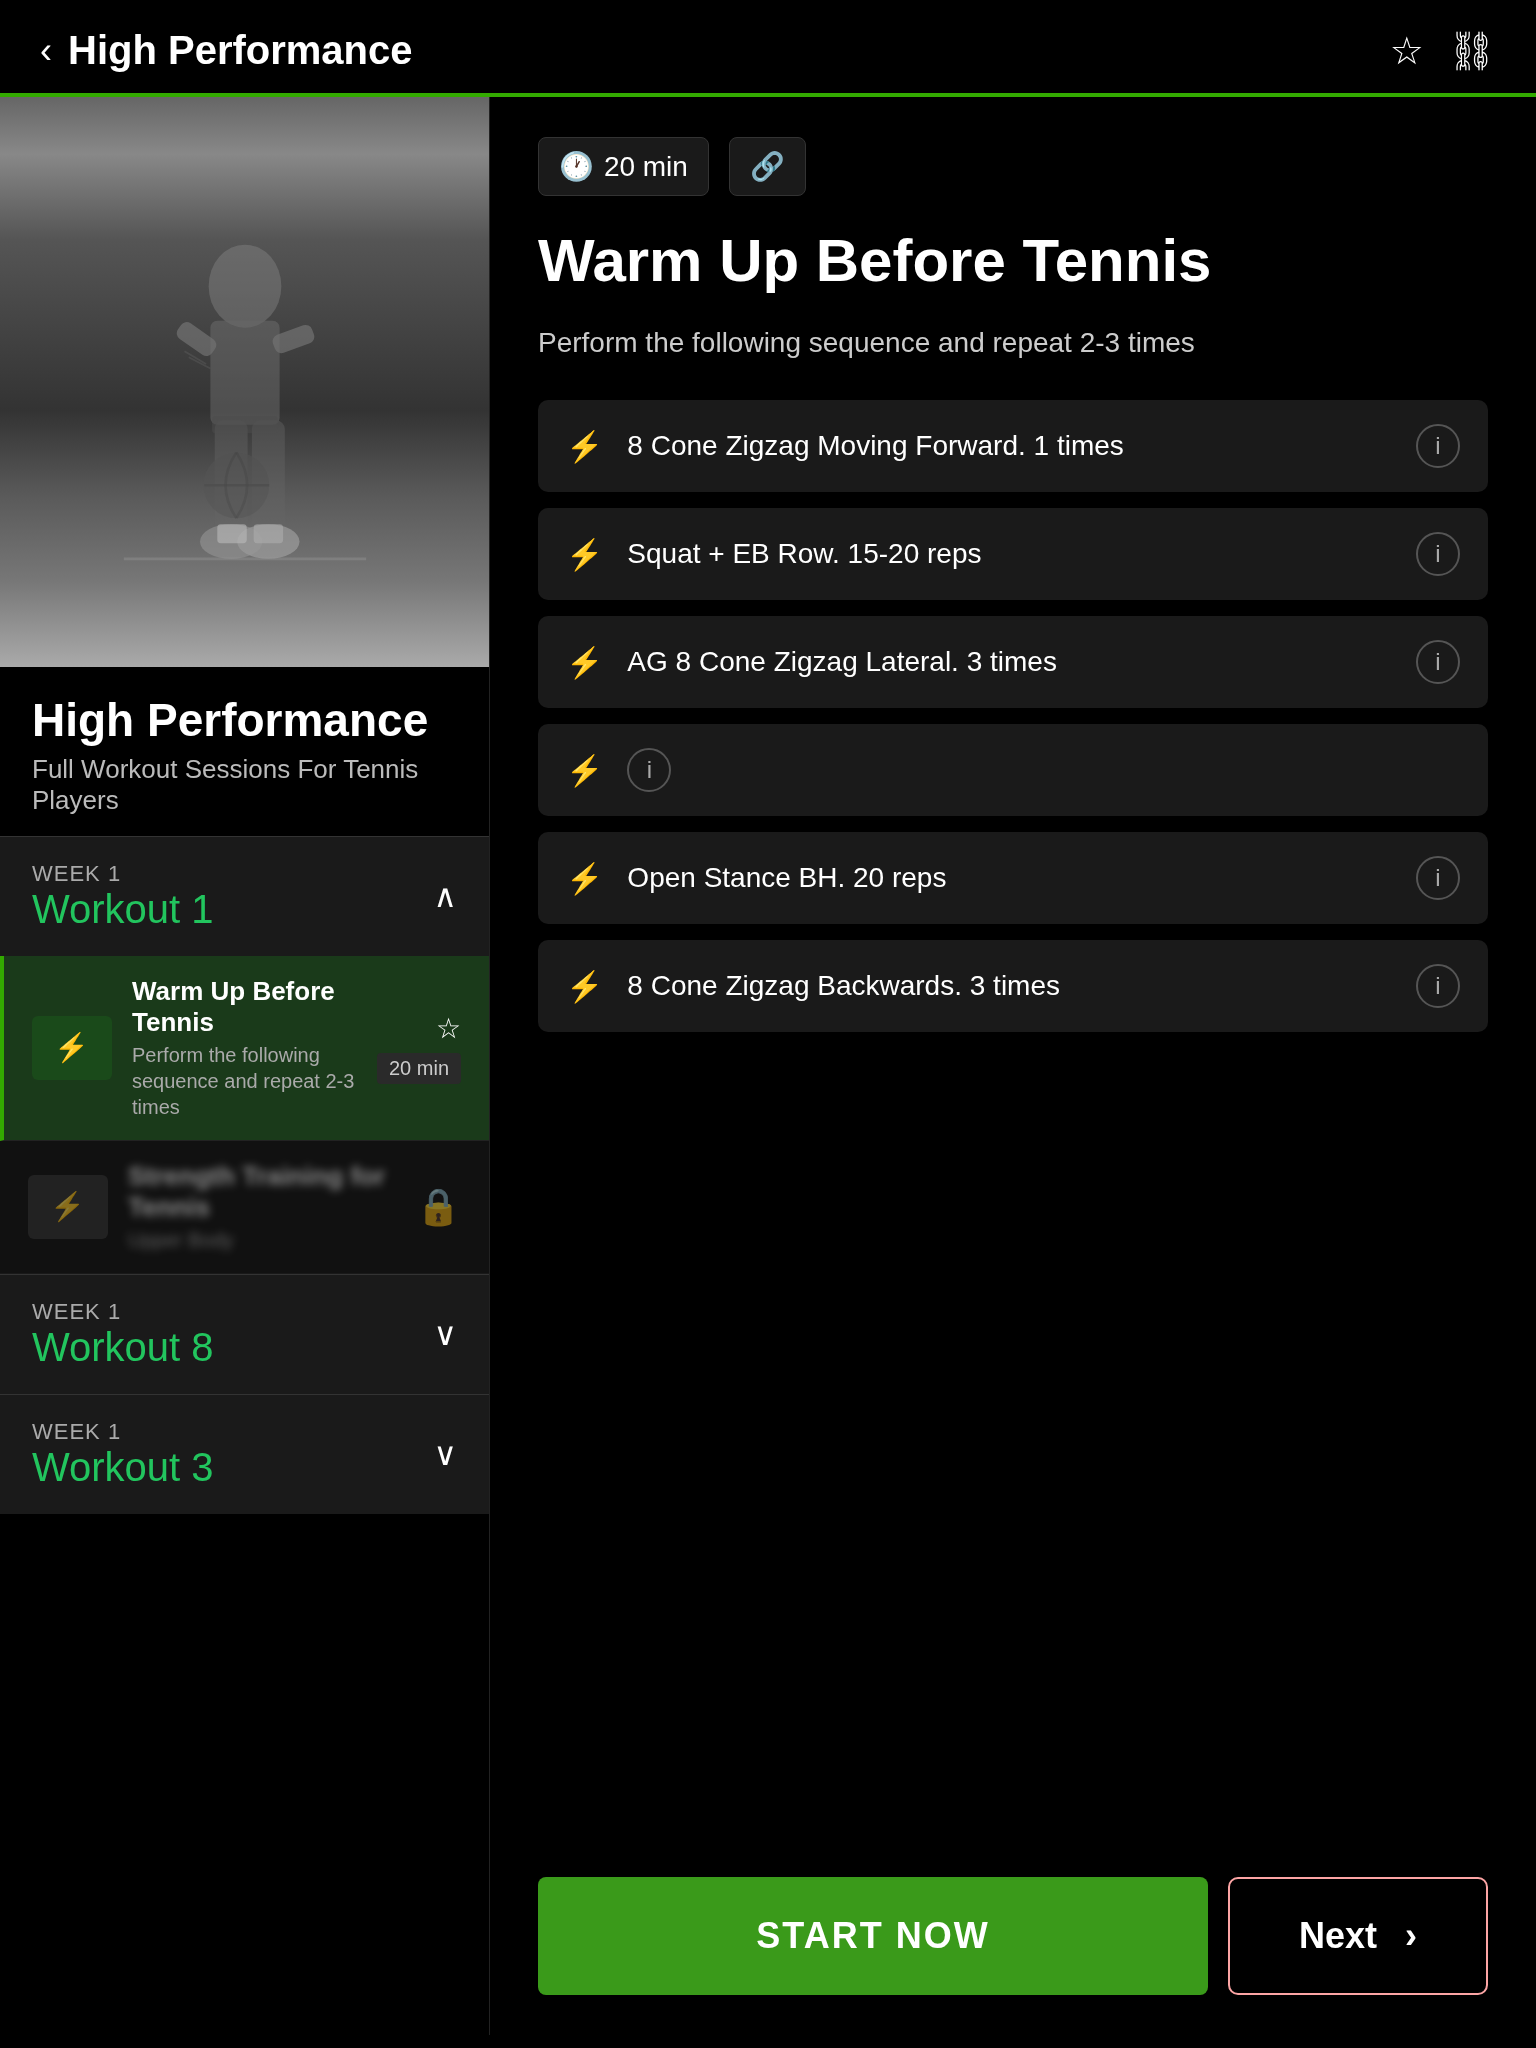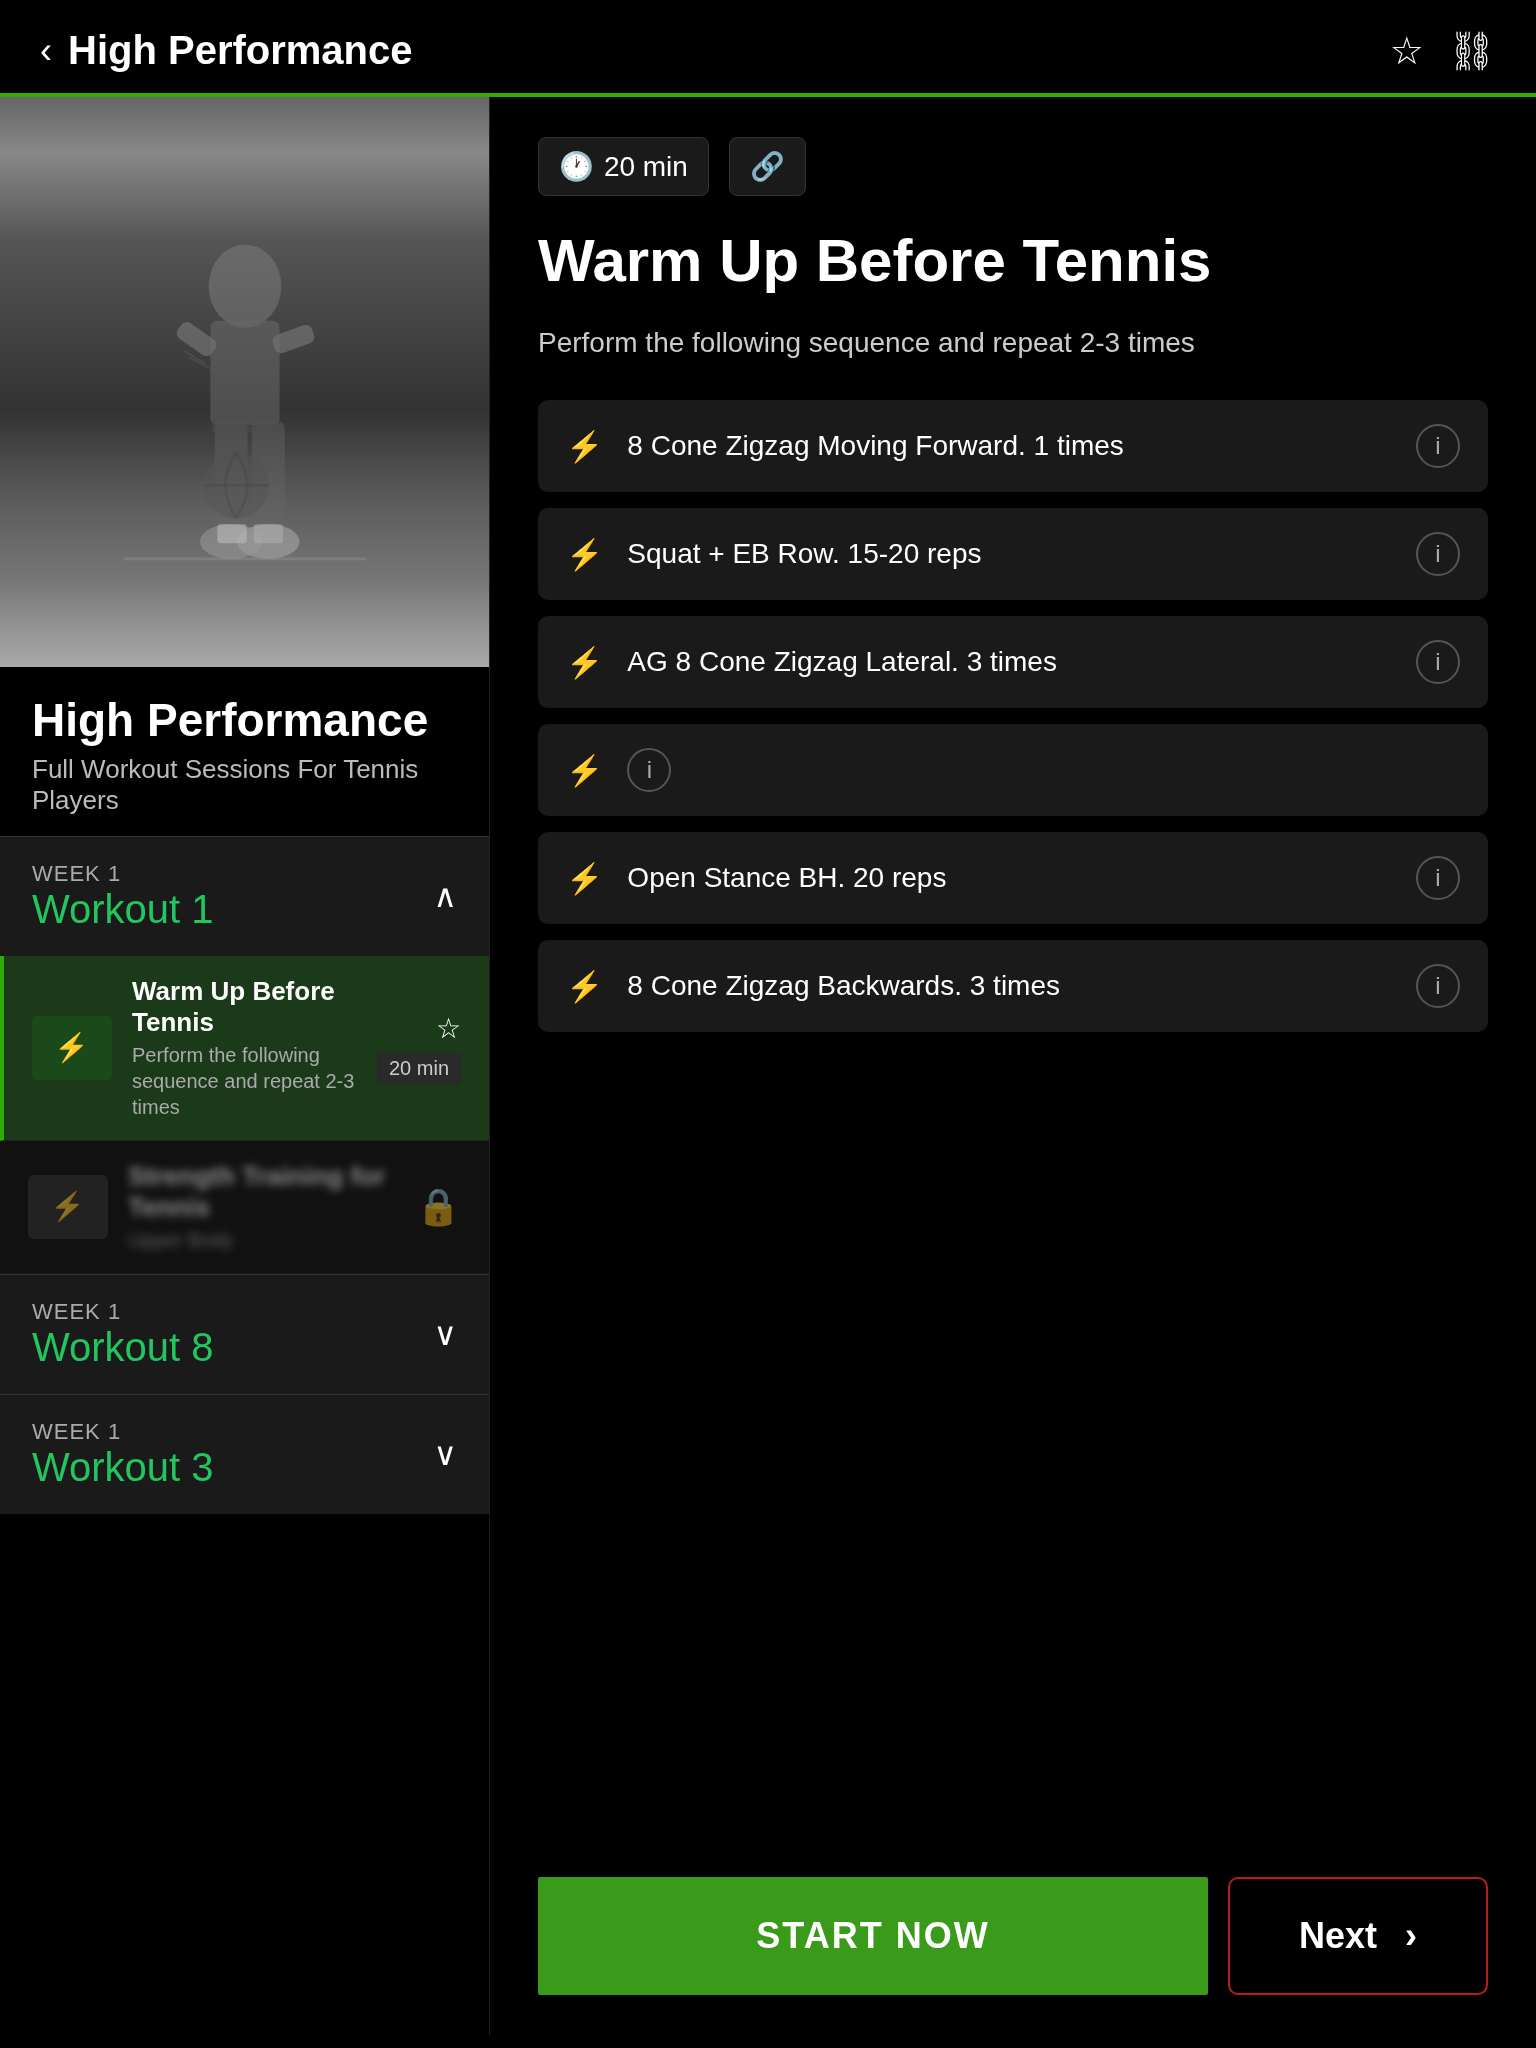--- a/index.html
+++ b/index.html
@@ -322,33 +322,33 @@
       margin-top: 32px;
       padding-top: 20px;
     }
     .start-btn {
       flex: 1;
       background: #3a9a1a;
       color: #fff;
       font-size: 36px;
       font-weight: 700;
       border: none;
-      border-radius: 2px;
+      border-radius: 8px;
       padding: 36px 0;
       cursor: pointer;
       letter-spacing: 2px;
       text-transform: uppercase;
     }
     .next-btn {
       width: 260px;
       background: #000;
       color: #fff;
       font-size: 36px;
       font-weight: 600;
-      border: 2px solid #b91c1c;
+      border: 2px solid #fca5a5;
       border-radius: 10px;
       padding: 36px 0;
       cursor: pointer;
       display: flex;
       align-items: center;
       justify-content: center;
       gap: 28px;
     }
 
     

